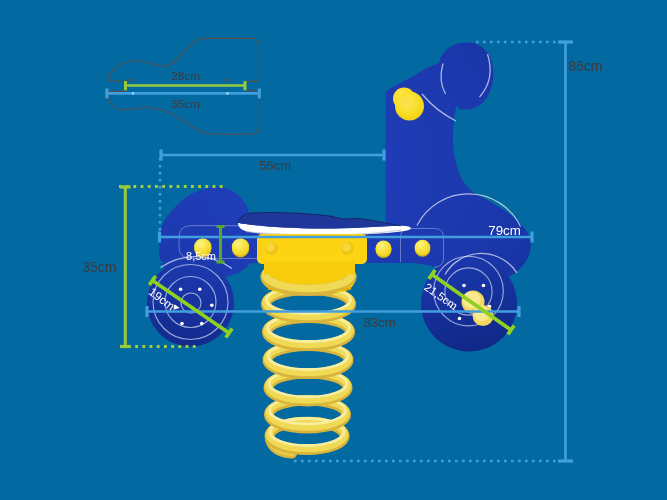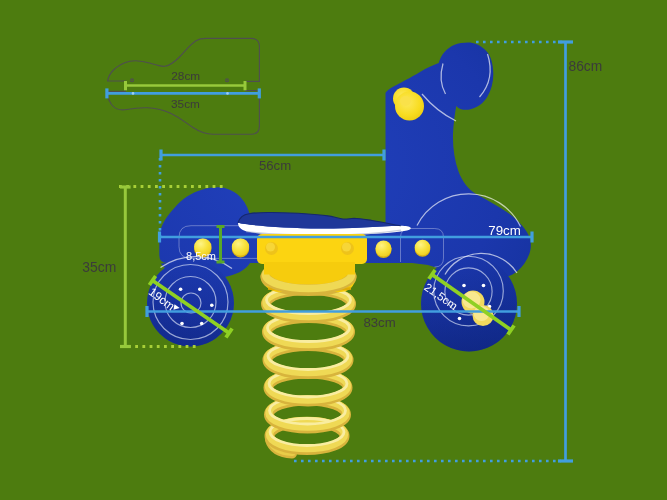--- a/index.html
+++ b/index.html
@@ -1,16 +1,16 @@
 <!DOCTYPE html>
 <html><head>
 <meta charset="utf-8">
 <style>
   html,body{margin:0;padding:0;background:#fff;}
-  .wrap{width:667px;height:500px;position:relative;overflow:hidden;background:#4d7c0f;}
+  .wrap{width:667px;height:500px;position:relative;overflow:hidden;background:#0369a1;}
   text{font-family:"Liberation Sans",sans-serif;}
 </style>
 </head>
 <body>
 <div class="wrap">
 <svg width="667" height="500" viewBox="0 0 667 500">
 <defs>
   <radialGradient id="bodyg" cx="38%" cy="40%" r="85%">
     <stop offset="0" stop-color="#2141bd"></stop>
     <stop offset="0.65" stop-color="#1b37ac"></stop>

